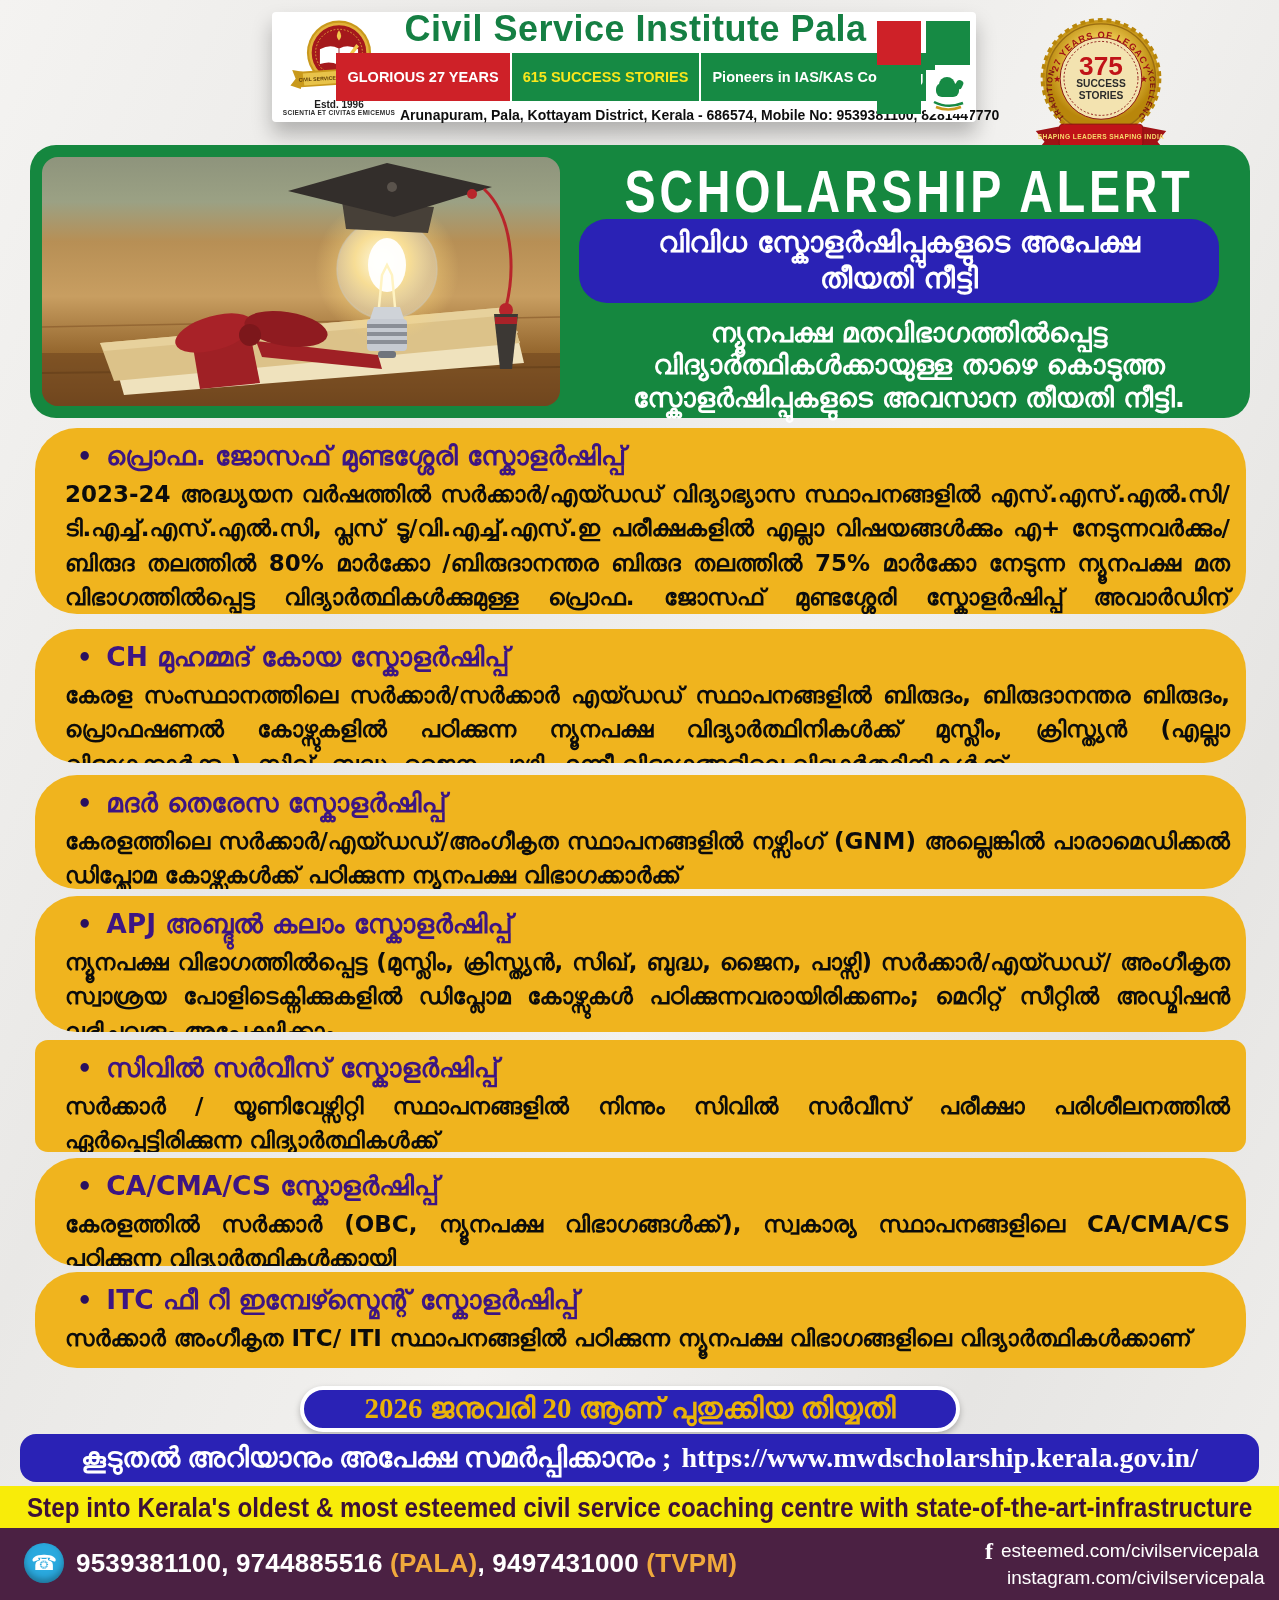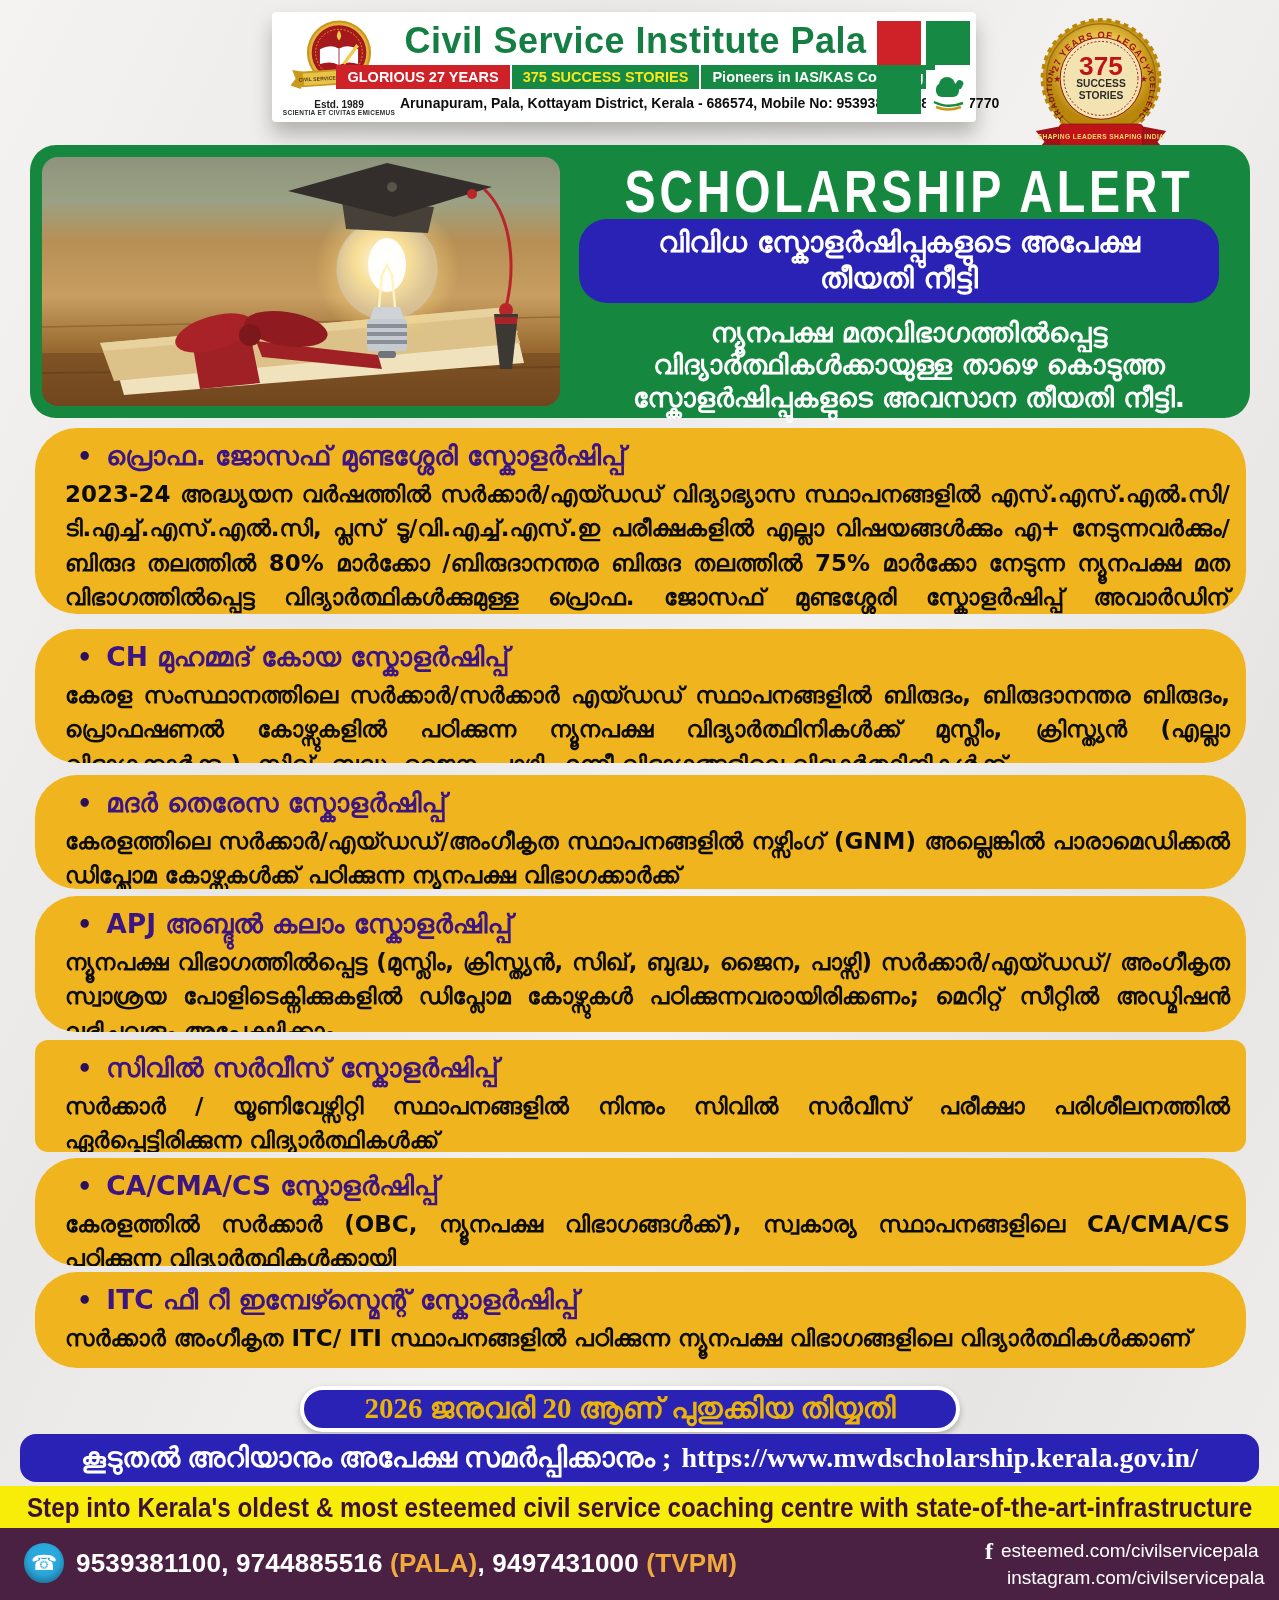--- a/index.html
+++ b/index.html
@@ -13,21 +13,21 @@
     border-radius:4px;box-shadow:0 12px 20px rgba(0,0,0,.25);display:flex;align-items:center;
     padding:0 6px;box-sizing:border-box;}
   .logo-wrap{width:122px;text-align:center;line-height:1;flex:none;}
   .logo-estd{font-size:10px;font-weight:bold;color:#1c1c1c;margin-top:1px;font-family:"Liberation Sans",sans-serif;}
   .logo-motto{font-size:6.5px;font-weight:bold;color:#2e2e2e;letter-spacing:.3px;font-family:"Liberation Sans",sans-serif;}
   .header-mid{flex:1;text-align:center;min-width:0;}
   .institute-title{color:#157f43;font-size:36px;font-weight:bold;letter-spacing:.5px;line-height:1;
     font-family:"Liberation Sans",sans-serif;white-space:nowrap;}
   .banner-row{display:flex;justify-content:center;margin-top:6px;}
   .banner-seg{font-family:"Liberation Sans",sans-serif;font-weight:bold;font-size:14.5px;
-    padding:5px 11px;white-space:nowrap;line-height:1;}
+    padding:17px 11px;white-space:nowrap;line-height:1;}
   .seg-red{background:#ce2128;color:#fff;}
   .seg-green{background:#168a44;color:#f9e71c;margin-left:2px;}
   .seg-green2{background:#168a44;color:#fff;border-left:2px solid #fff;}
   .header-address{font-size:14px;font-weight:bold;color:#0e0e0e;margin-top:6px;white-space:nowrap;
     font-family:"Liberation Sans",sans-serif;}
   .squares{flex:none;display:grid;grid-template-columns:44px 44px;grid-auto-rows:44px;gap:5px;margin-left:6px;}
   .sq{width:44px;height:44px;}
   .sq-red{background:#ce2128;}
   .sq-green{background:#168a44;}
   .sq-hand{background:#fff;display:flex;align-items:center;justify-content:center;}
@@ -101,28 +101,28 @@
         <path d="M38 36 Q50 30 59 35 L59 54 Q50 49 38 53 Z" fill="#fff"></path>
         <path d="M82 36 Q70 30 61 35 L61 54 Q70 49 82 53 Z" fill="#fff"></path>
         <line x1="60" y1="35" x2="60" y2="54" stroke="#d8d8d8" stroke-width="1.5"></line>
         <path d="M64 52 L80 30 L83 33 L67 54 Z" fill="#f1c94d"></path>
         <path d="M14 62 L106 56 L104 74 L16 80 Z" fill="#c9991c"></path>
         <path d="M18 64 L102 58 L100 72 L20 78 Z" fill="#e8c34a"></path>
         <path d="M6 60 L18 62 L16 82 L4 78 L10 70 Z" fill="#c9991c"></path>
         <path d="M114 56 L102 58 L104 78 L116 74 L110 66 Z" fill="#c9991c"></path>
         <text x="60" y="71" text-anchor="middle" font-size="6" font-weight="bold" fill="#5a3a06" font-family="Liberation Sans, sans-serif" transform="rotate(-3 60 71)">CIVIL SERVICE INSTITUTE PALA</text>
       </svg>
-      <div class="logo-estd">Estd. 1989</div>
+      <div class="logo-estd">Estd. 1996</div>
       <div class="logo-motto">SCIENTIA ET CIVITAS EMICEMUS</div>
     </div>
     <div class="header-mid">
       <div class="institute-title">Civil Service Institute Pala</div>
       <div class="banner-row">
         <span class="banner-seg seg-red">GLORIOUS 27 YEARS</span>
-        <span class="banner-seg seg-green">375 SUCCESS STORIES</span>
+        <span class="banner-seg seg-green">615 SUCCESS STORIES</span>
         <span class="banner-seg seg-green2">Pioneers in IAS/KAS Coaching</span>
       </div>
       <div class="header-address">Arunapuram, Pala, Kottayam District, Kerala - 686574, Mobile No: 9539381100, 8281447770</div>
     </div>
     <div class="squares">
       <div class="sq sq-red"></div>
       <div class="sq sq-green"></div>
       <div class="sq sq-green"></div>
       <div class="sq sq-hand">
         <svg width="40" height="40" viewBox="0 0 40 40">

